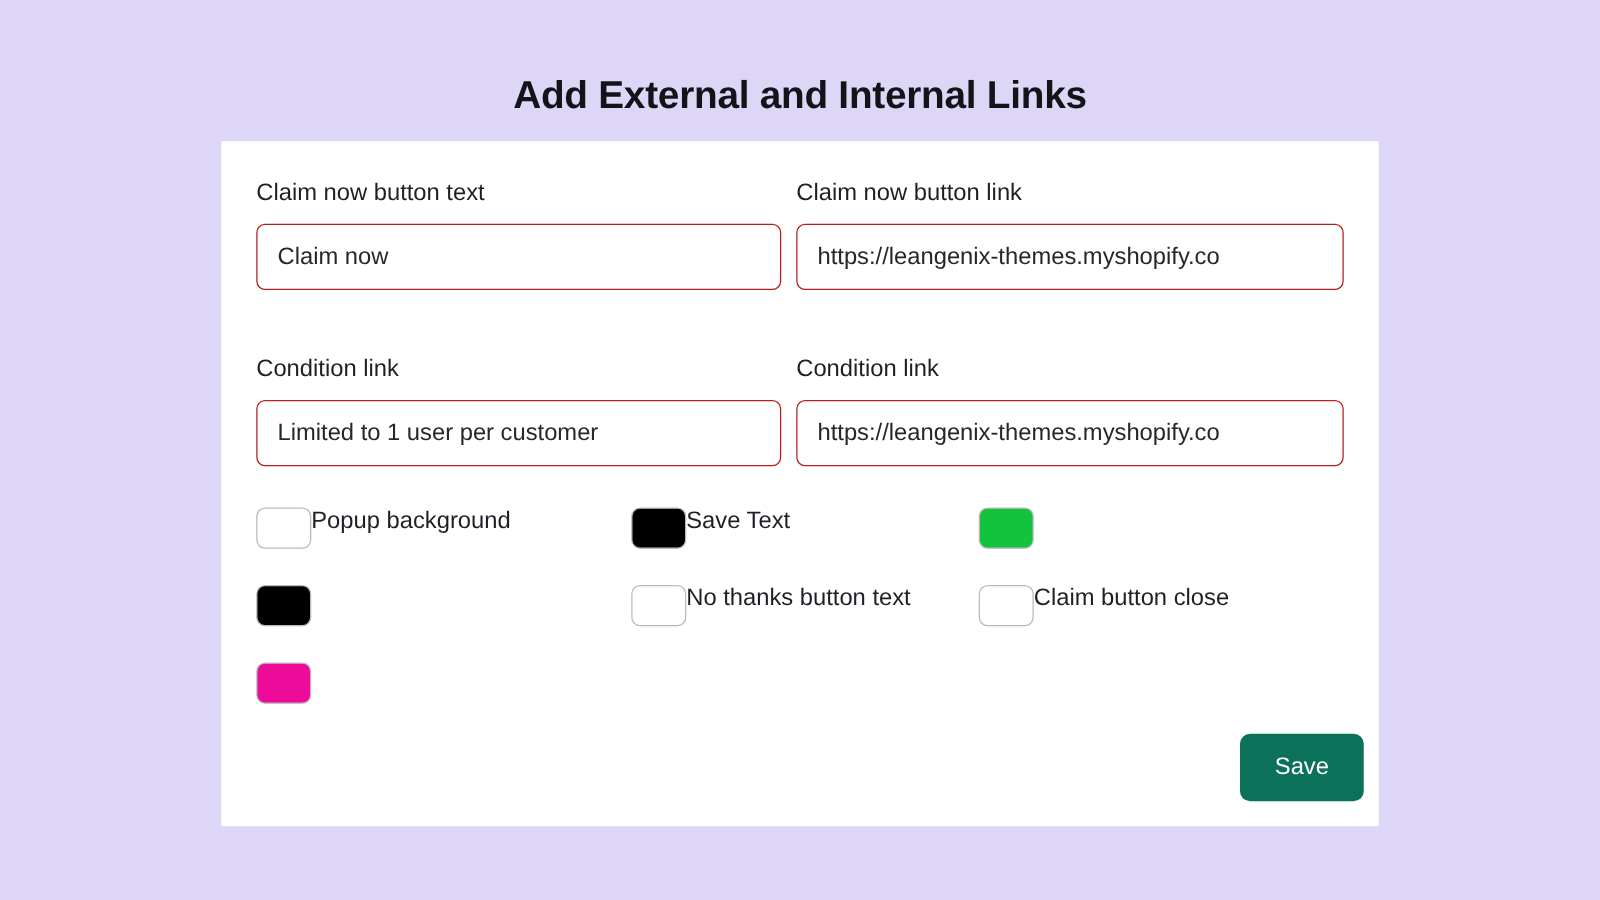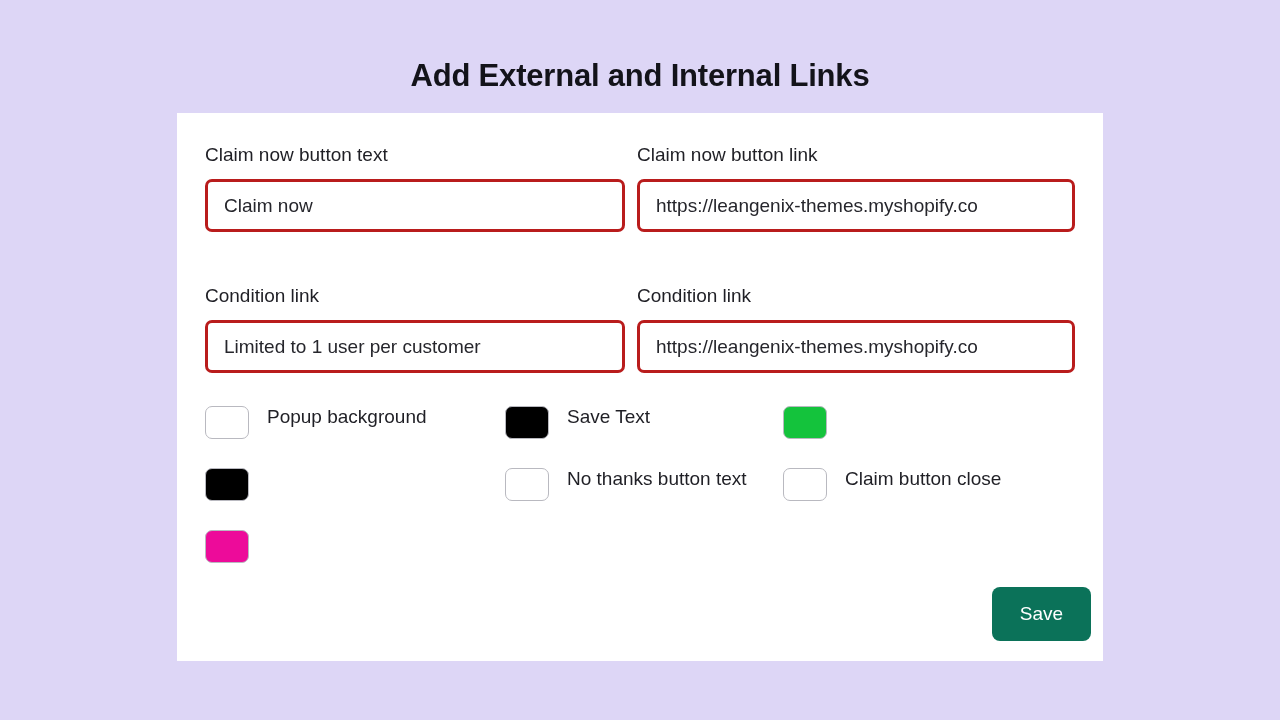--- a/index.html
+++ b/index.html
@@ -57,21 +57,21 @@
   .field-label {
     font-size: 19px;
     color: #1f1f25;
     line-height: 24px;
     padding-bottom: 12px;
   }
 
   .field-input {
     width: 100%;
     height: 53px;
-    border: 3px solid #b91c1c;
+    border: 1px solid #b91c1c;
     border-radius: 7px;
     background: #fff;
     font-family: "Liberation Sans", sans-serif;
     font-size: 19px;
     color: #26262c;
     padding: 0 16px;
     outline: none;
     white-space: nowrap;
     overflow: hidden;
     text-overflow: clip;
@@ -84,21 +84,20 @@
   
   .swatch-grid {
     display: grid;
     grid-template-columns: 300px 278px 1fr;
     margin-top: 28px;
   }
 
   .swatch-cell {
     display: flex;
     align-items: flex-start;
-    gap: 18px;
     padding-bottom: 24px;
     min-height: 52px;
   }
 
   .swatch {
     flex: 0 0 auto;
     width: 44px;
     height: 33px;
     border-radius: 7px;
     border: 1px solid #b9b9c0;

